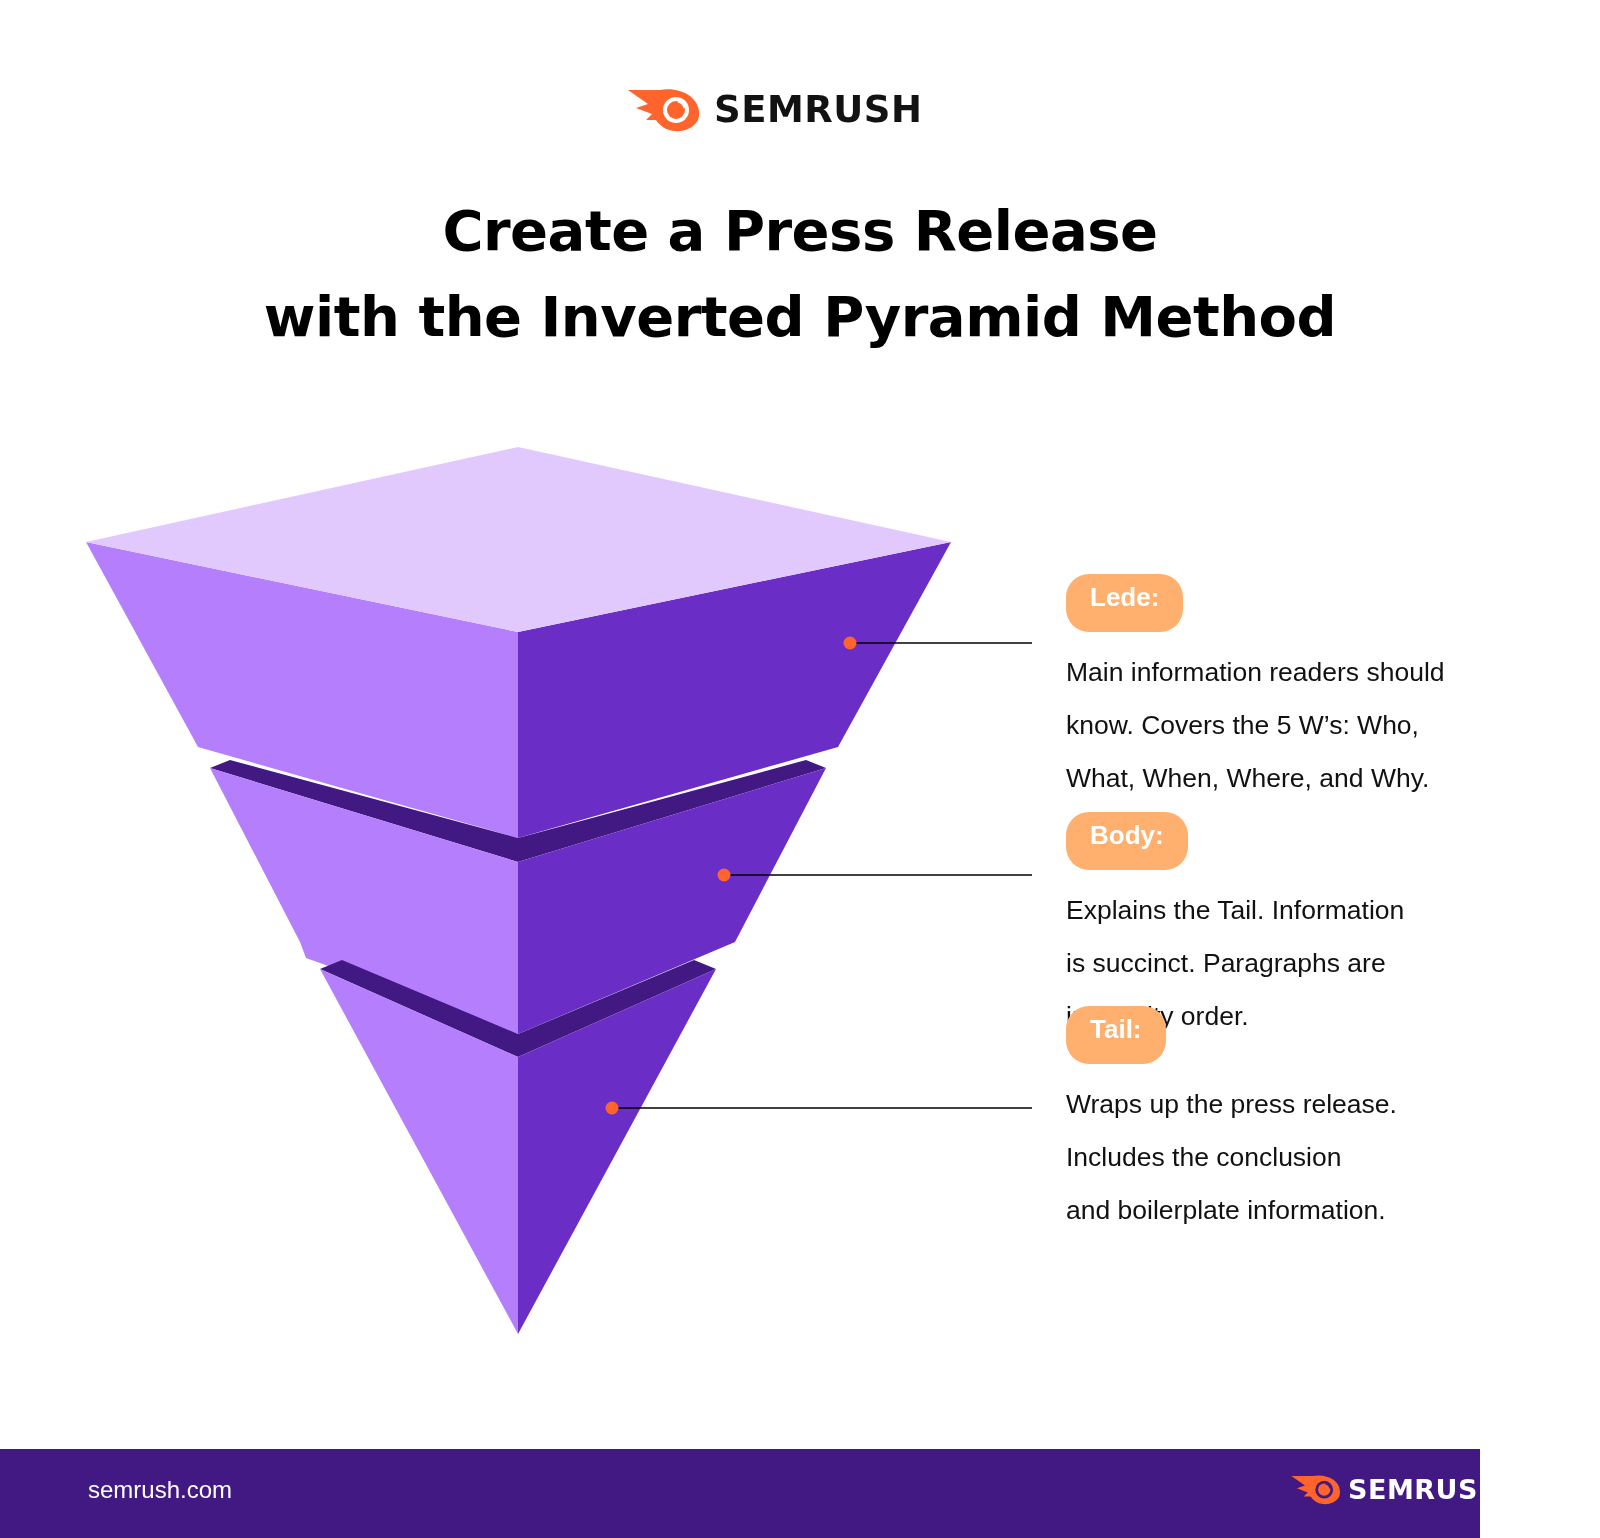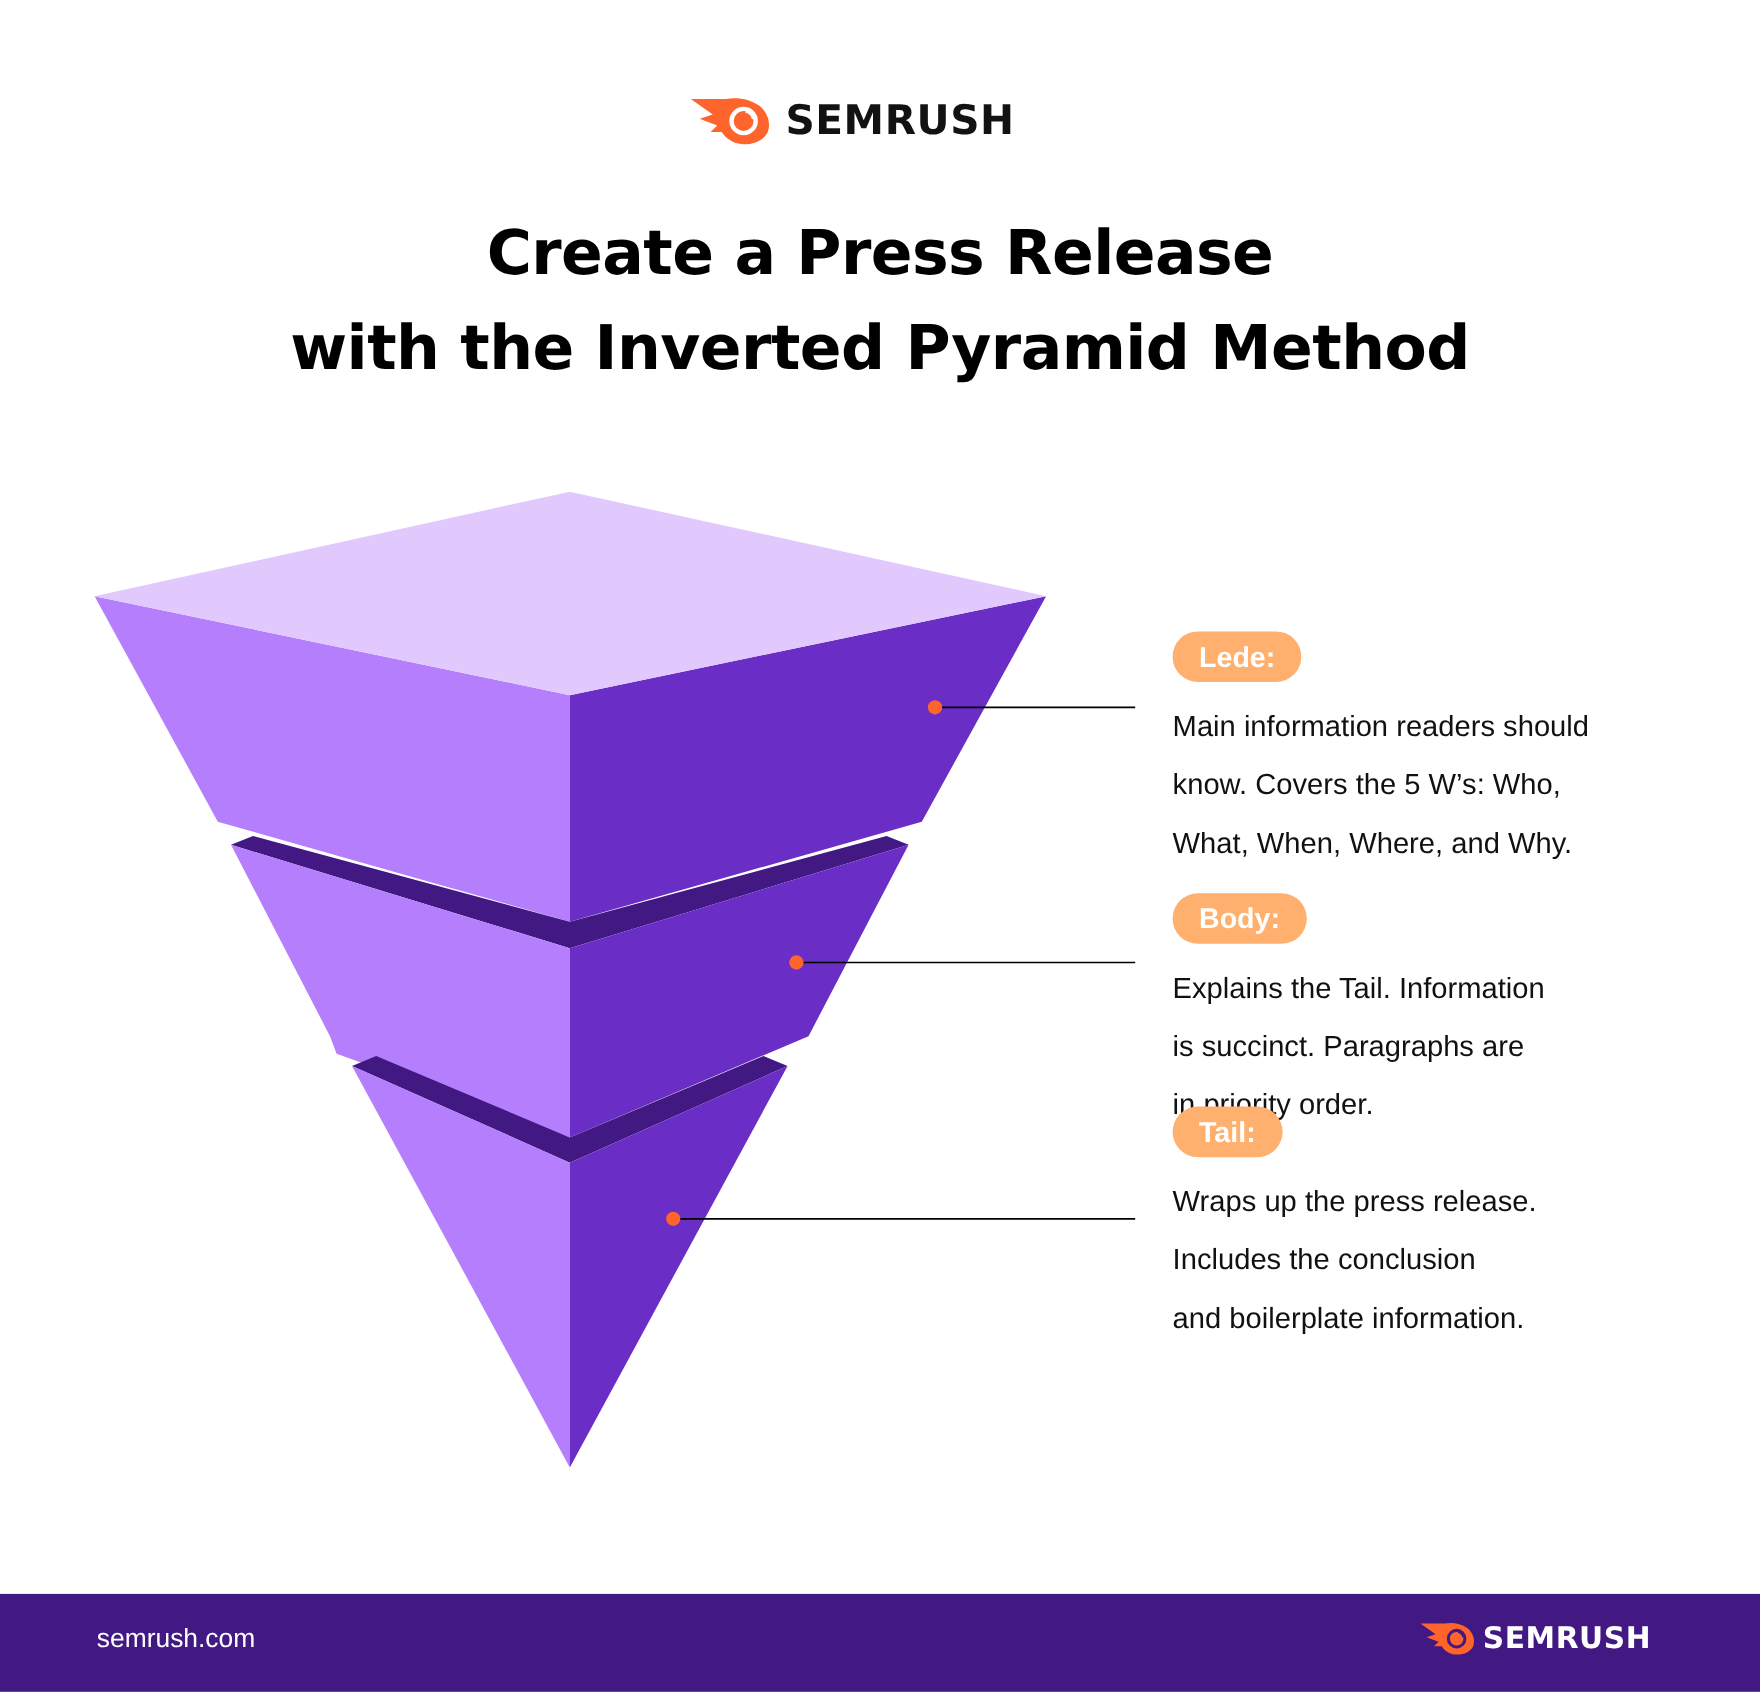--- a/index.html
+++ b/index.html
@@ -21,29 +21,29 @@
       position: absolute; left: 0; width: 1600px; top: 188px;
       text-align: center; font-family: "DejaVu Sans", sans-serif; font-weight: bold;
       font-size: 56px; line-height: 86px; color: #000; letter-spacing: -0.5px;
     }
     .title span { display: block; }
     svg.pyramid { position: absolute; left: 0; top: 0; }
     .label-block { position: absolute; left: 1066px; }
     .pill {
       display: inline-block; background: #ffb06e; color: #fff;
       font-family: "Liberation Sans", sans-serif; font-weight: bold;
-      font-size: 26px; line-height: 46px; height: 46px;
+      font-size: 26px; line-height: 46px; height: 58px;
       padding: 0 24px; border-radius: 23px;
     }
     .desc {
       margin-top: 14px; font-family: "Liberation Sans", sans-serif;
       font-size: 26.5px; line-height: 53px; color: #111; white-space: pre-line;
     }
     .footer {
-      position: absolute; left: 0; top: 1449px; width: 1600px; height: 89px;
+      position: absolute; left: 0; top: 1449px; width: 1480px; height: 89px;
       background: #421983;
     }
     .footer-url {
       position: absolute; left: 88px; top: 27px; color: #fff;
       font-family: "Liberation Sans", sans-serif; font-size: 24px;
     }
     .logo-bottom {
       position: absolute; left: 1290px; top: 24px; display: flex; align-items: center; gap: 6px;
     }
     .logo-bottom .logo-word { color: #fff; font-size: 27px; }

